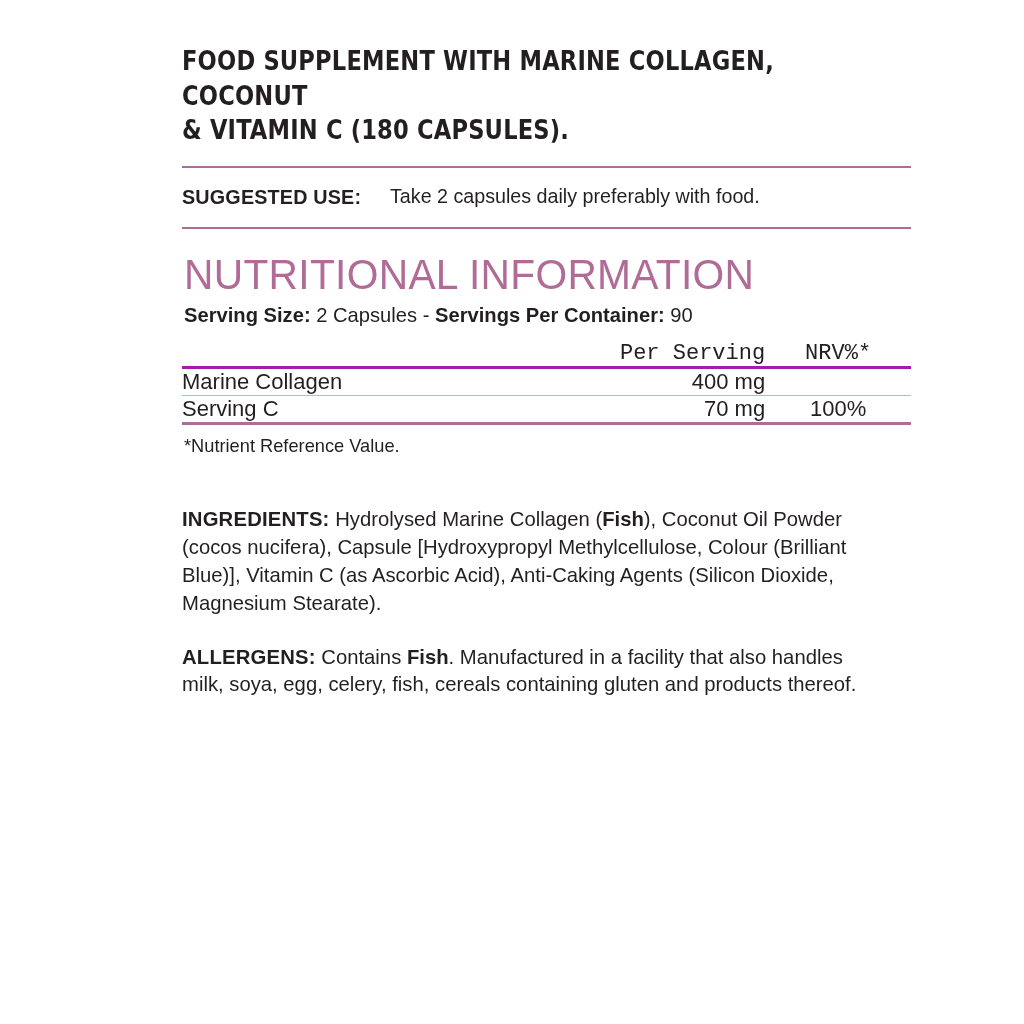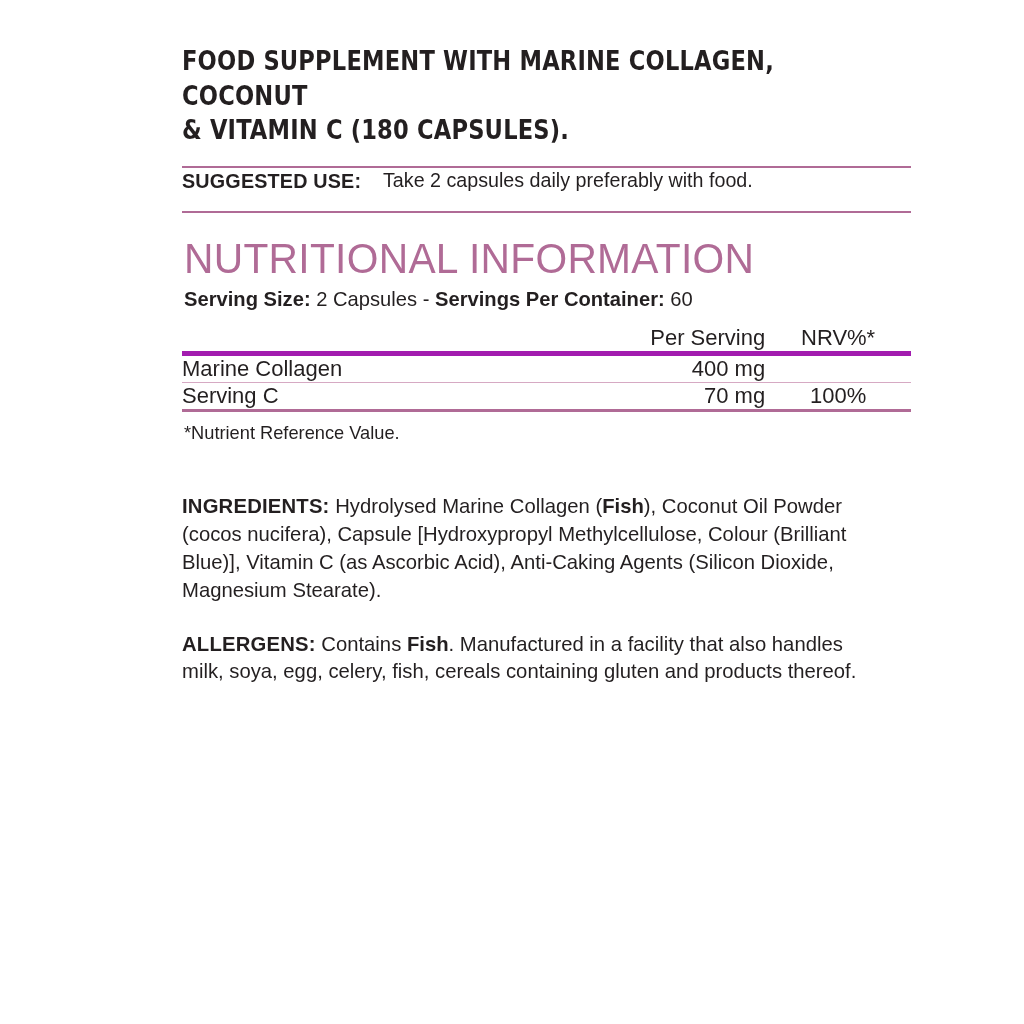--- a/index.html
+++ b/index.html
@@ -42,21 +42,22 @@
     border: 0;
     border-top: 2px solid #b06b96;
     margin: 18px 0 0 0;
     width: 100%;
   }
 
   
   .suggested-row {
     display: flex;
     align-items: center;
-    gap: 10px;
+    gap: 17px;
+    margin-top: 16px;
     margin-bottom: 14px;
     font-size: 20.5px;
     line-height: 1.2;
   }
   .suggested-label {
     font-weight: bold;
     font-size: 21px;
     letter-spacing: 0.2px;
     text-transform: uppercase;
     transform: scaleX(0.94);
@@ -108,21 +109,21 @@
   .col-name  { width: 52%; text-align: left; }
   .col-serv  { width: 28%; text-align: right; }
   .col-nrv   { width: 20%; text-align: center; }
 
   thead th {
     font-weight: bold;
     font-size: 22px;
     padding-bottom: 7px;
     white-space: nowrap;
   }
-  thead tr { border-bottom: 5px solid #a21caf; }
+  thead tr { border-bottom: 3px solid #a21caf; font-family: Liberation Mono, monospace; }
 
   tbody td {
     padding: 7px 0 6px 0;
     white-space: nowrap;
   }
   tbody tr { border-bottom: 1.4px solid #d6a9c3; }
   tbody tr.last { border-bottom: none; }
   tbody tr.pre-last { border-bottom: 3px solid #b06b96; }
 
   .table-bottom-rule {
@@ -173,21 +174,21 @@
 
   <hr class="rule">
 
   <h2 class="nutri-heading">NUTRITIONAL INFORMATION</h2>
 
   <p class="serving-line">
     <b>Serving Size:</b>
     <span>2 Capsules</span>
     <span>-</span>
     <b>Servings Per Container:</b>
-    <span>60</span>
+    <span>90</span>
   </p>
 
   <table class="nutri">
     <thead>
       <tr>
         <th class="col-name"></th>
         <th class="col-serv">Per Serving</th>
         <th class="col-nrv">NRV%*</th>
       </tr>
     </thead>

